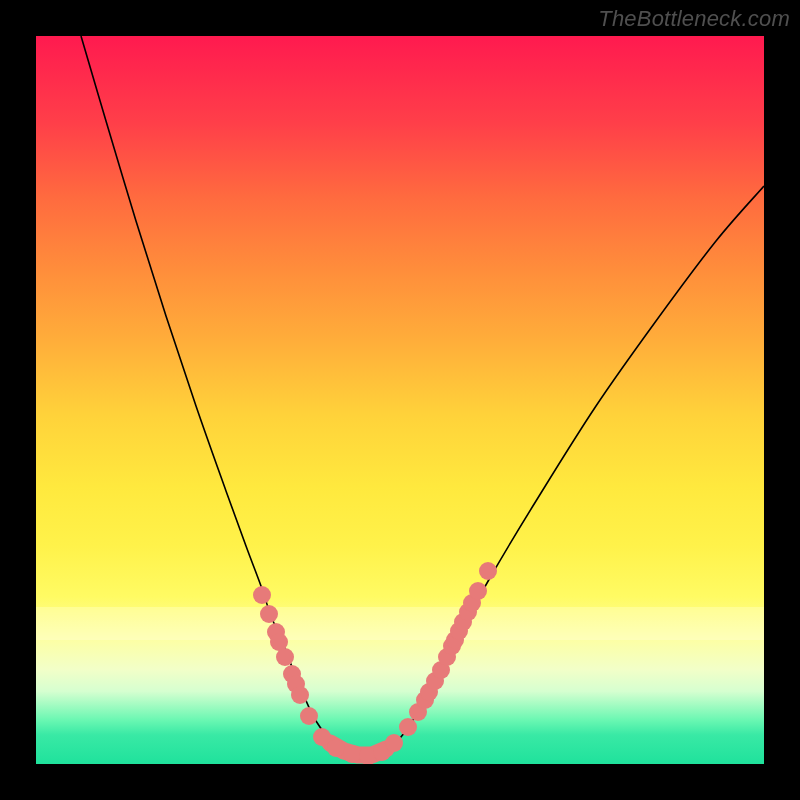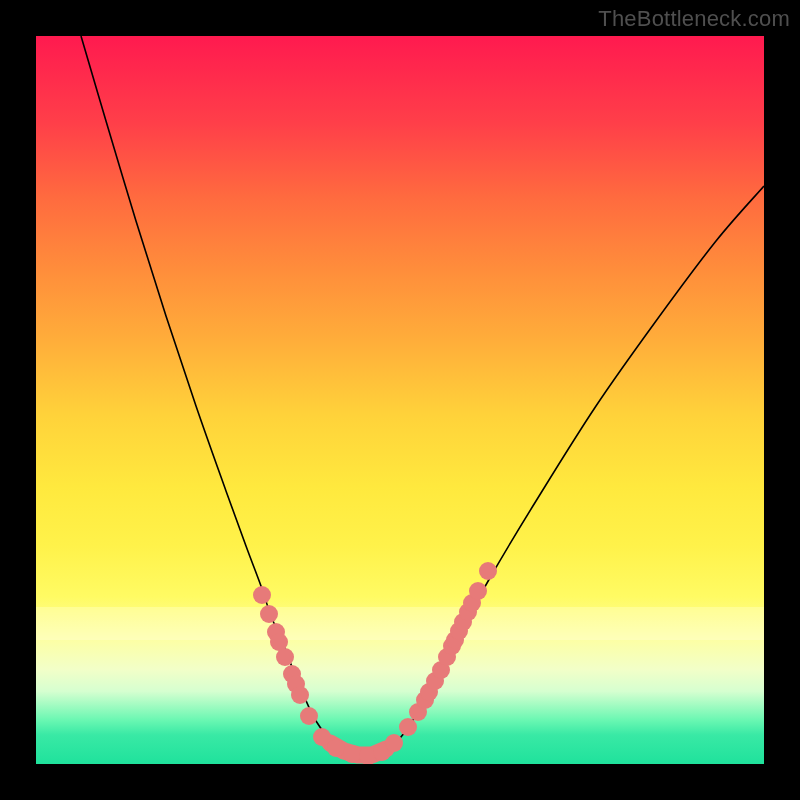--- a/index.html
+++ b/index.html
@@ -52,20 +52,21 @@
   }
   .watermark {
     position: absolute;
     top: 6px;
     right: 10px;
     color: #4f4f4f;
     font-size: 22px;
     letter-spacing: 0.2px;
     z-index: 10;
     pointer-events: none;
+    font-style: italic;
   }
   svg {
     position: absolute;
     inset: 0;
     width: 728px;
     height: 728px;
   }
   .curve {
     fill: none;
     stroke: #000;

